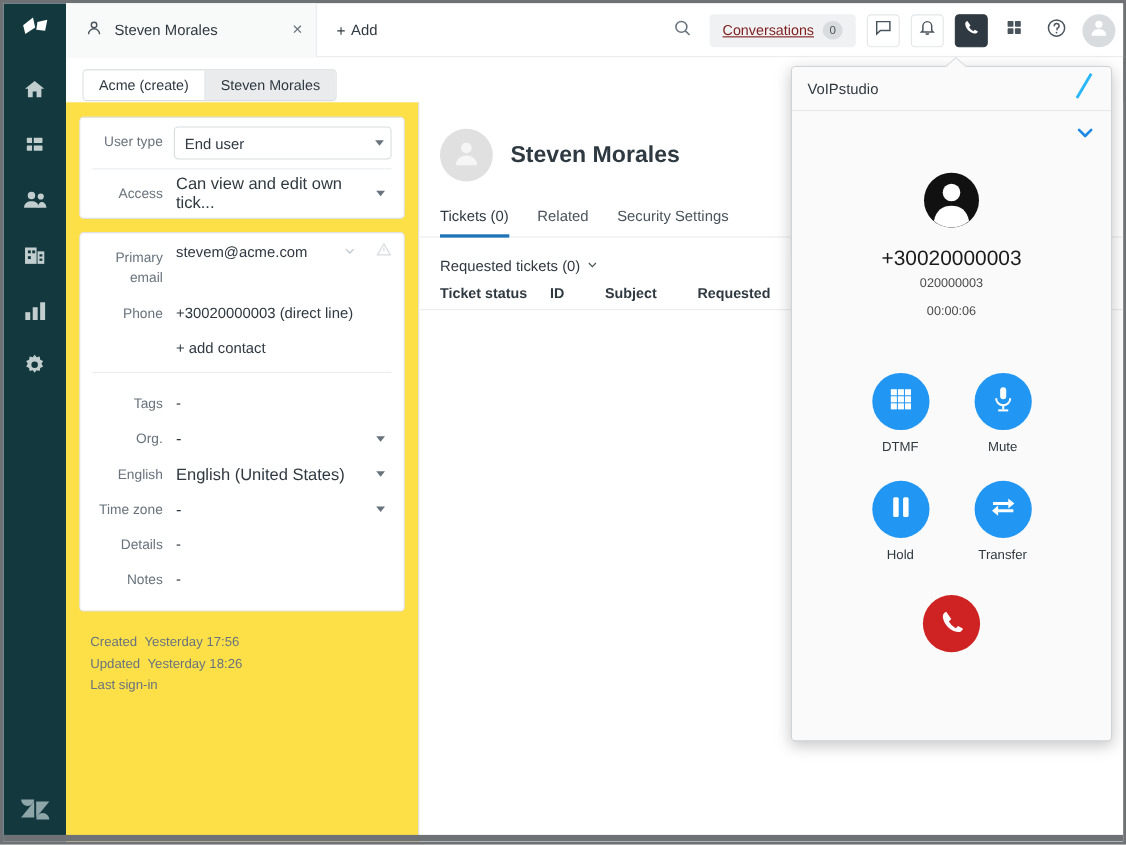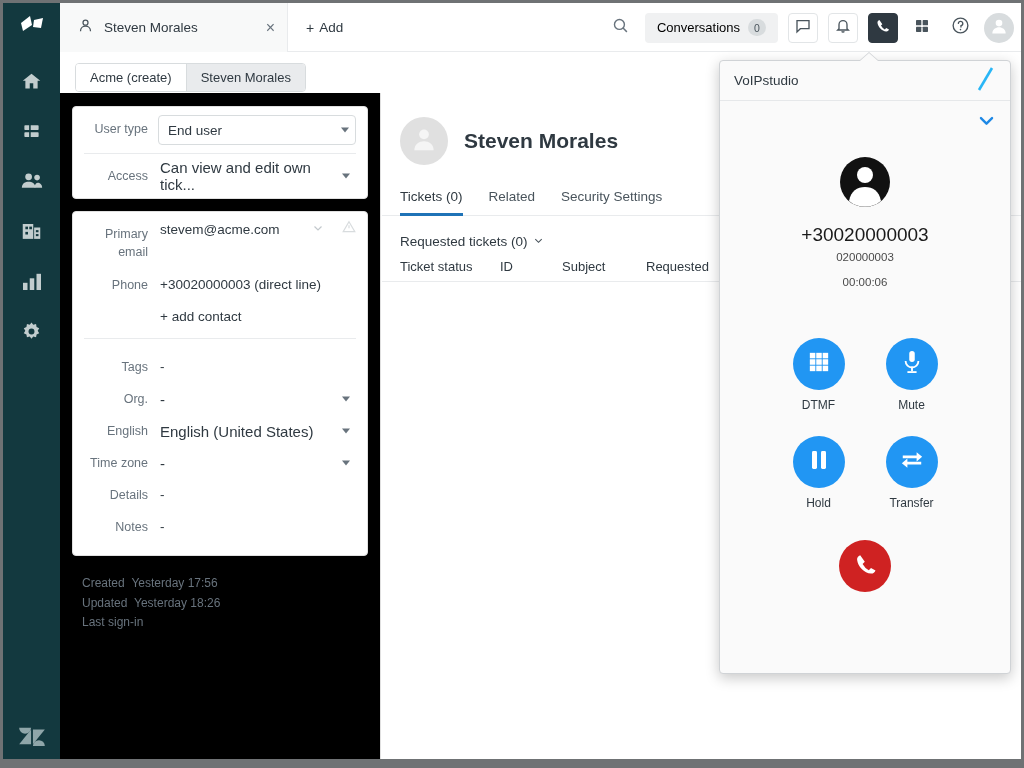--- a/index.html
+++ b/index.html
@@ -63,21 +63,21 @@
   .topbar-right {
     position: absolute; right: 10px; top: 0; height: 49px;
     display: flex; align-items: center; gap: 10px;
   }
   .tb-searchbtn { width: 28px; height: 28px; display: flex; align-items: center; justify-content: center; cursor: pointer; }
   .conv-pill {
     display: flex; align-items: center; gap: 8px;
     background: #f0f1f2; border-radius: 4px;
     height: 30px; padding: 0 12px; cursor: pointer;
   }
-  .conv-pill .lbl { font-size: 13px; color: #000000; }
+  .conv-pill .lbl { font-size: 13px; color: #7f1d1d; text-decoration: underline; }
   .conv-pill .badge {
     background: #d8dcde; color: #49545c; border-radius: 9px;
     font-size: 10.5px; min-width: 18px; height: 17px;
     display: flex; align-items: center; justify-content: center; padding: 0 5px;
   }
   .tb-iconbtn {
     width: 30px; height: 30px; border: 1px solid #e2e5e7; border-radius: 4px;
     display: flex; align-items: center; justify-content: center;
     background: #fff; cursor: pointer;
   }
@@ -100,21 +100,21 @@
     background: #ffffff; cursor: pointer;
     border-right: 1px solid #d8dcde;
   }
   .subtab:last-child { border-right: none; }
   .subtab.sel { background: #e9ebed; }
 
   
   .leftpane {
     position: absolute; left: 57px; top: 90px;
     width: 321px; height: 672px;
-    background: #000000;
+    background: #fde047;
     border-right: 1px solid #e0e0e0;
     padding: 13px 12px;
   }
   .card {
     background: #ffffff; border: 1px solid #e0e0e0; border-radius: 4px;
     margin-bottom: 12px;
   }
   .field-row {
     display: flex; align-items: flex-start;
     padding: 8px 11px;
@@ -176,21 +176,21 @@
 
   .reqhead {
     display: flex; align-items: center; gap: 5px;
     padding: 18px 18px 0 18px; font-size: 13.5px; color: #2f3941; cursor: pointer;
   }
   .tbl { margin-top: 10px; }
   .tbl-headrow {
     display: flex; padding: 0 18px 7px 18px;
     border-bottom: 1px solid #e9ebed;
   }
-  .tbl-headrow .th { font-size: 13px; color: #2f3941; font-weight: normal; }
+  .tbl-headrow .th { font-size: 13px; color: #2f3941; font-weight: bold; }
   .tbl-empty {
     padding: 12px 18px 12px 26px; font-size: 13.5px; color: #49545c;
     border-bottom: 1px solid #e9ebed;
   }
 
   
   .voip {
     position: absolute; left: 716px; top: 57px;
     width: 292px; height: 614px;
     background: #fafafa;
@@ -556,21 +556,21 @@
         <svg width="11" height="11" viewBox="0 0 24 24" fill="none" stroke="#49545c" stroke-width="2.4">
             <path d="M5 9 l7 7 l7-7"></path>
           </svg>
       </span>
     </div>
 
     <div class="tbl">
       <div class="tbl-headrow">
         <div class="th" style="width:100px;">Ticket status</div>
         <div class="th" style="width:50px;">ID</div>
-        <div class="th" style="width:84px;margin-left:12px;">Subject</div>
+        <div class="th" style="width:84px;">Subject</div>
         <div class="th">Requested</div>
       </div>
     </div>
   </div>
 
   <div class="voip">
     <div class="voip-arrow"></div>
     <div class="voip-head">
       <span class="voip-brand">VoIPstudio</span>
       <span>

